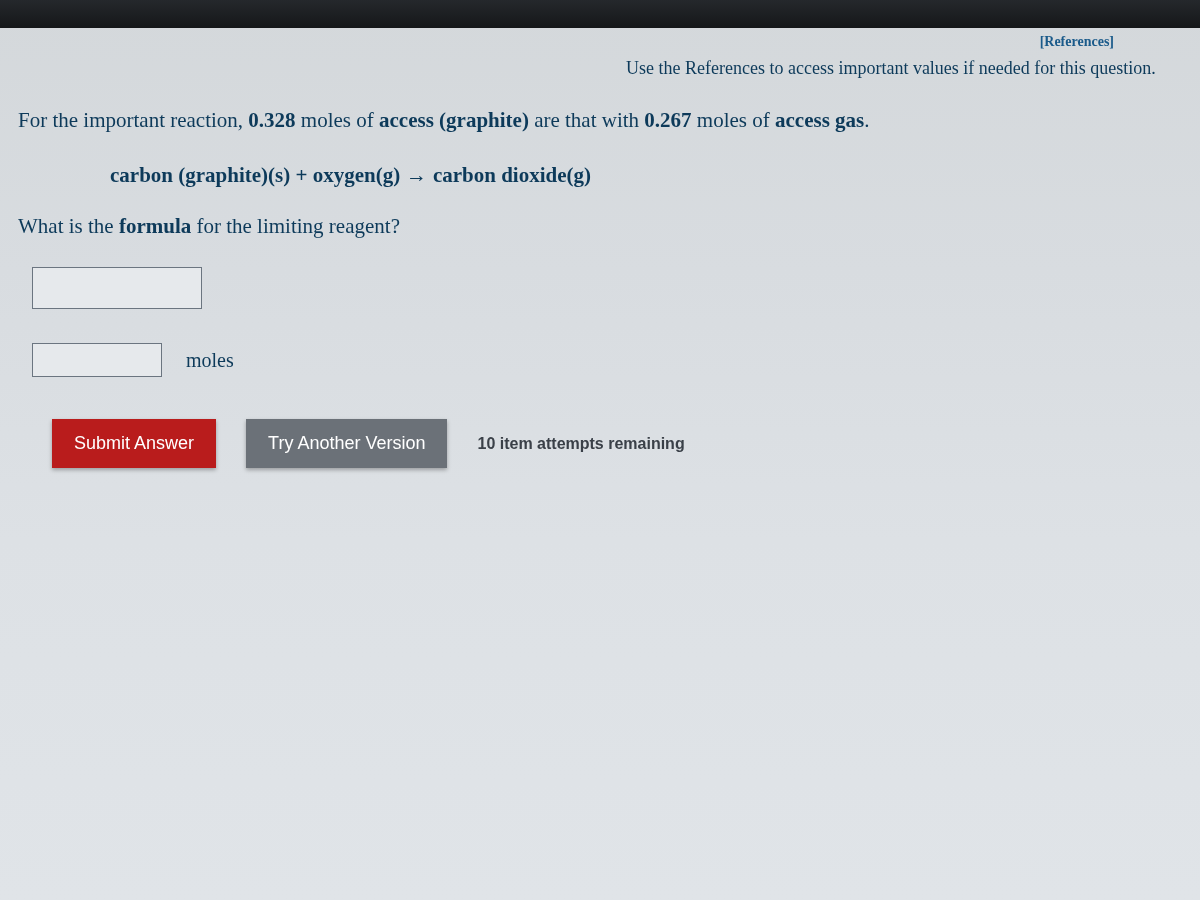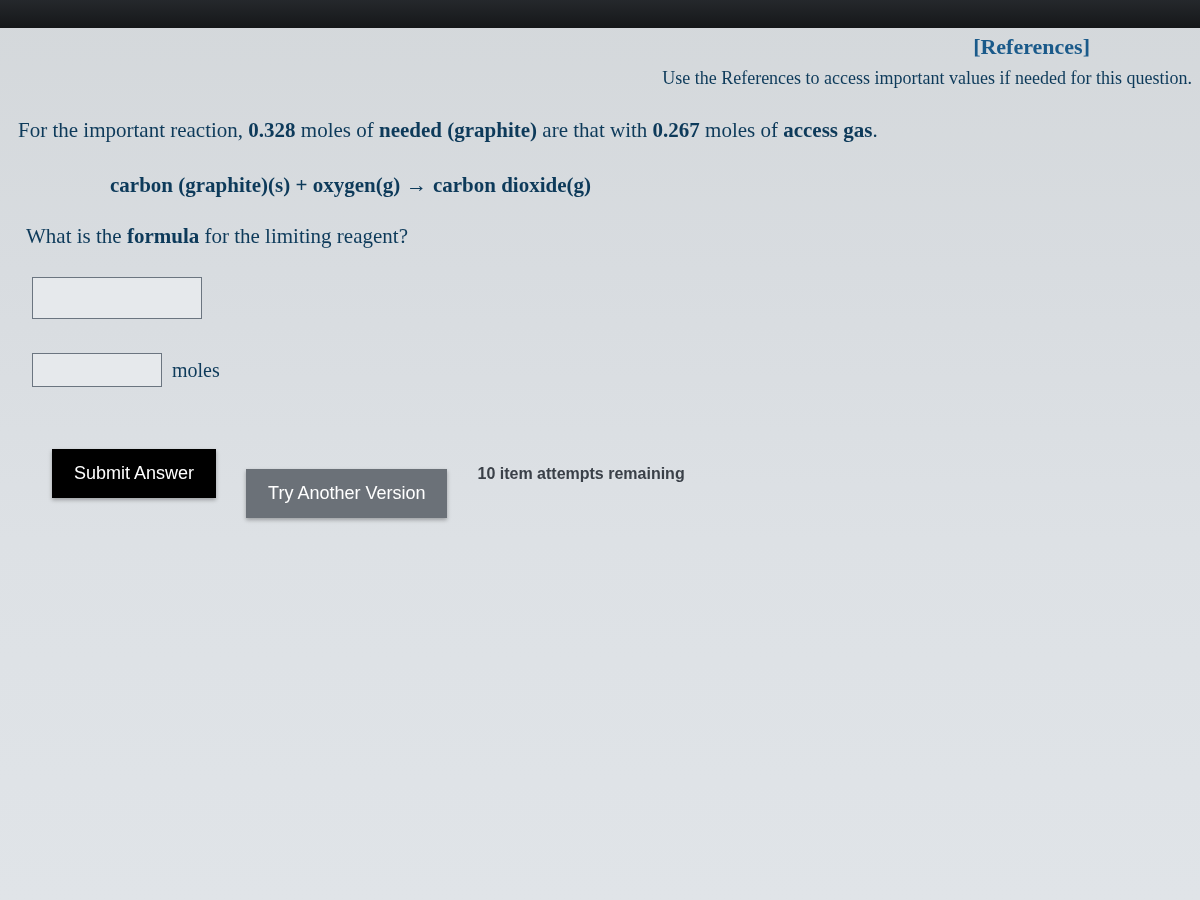--- a/index.html
+++ b/index.html
@@ -10,52 +10,52 @@
     color: #0a3050;
     position: relative;
   }
   .top-bar {
     height: 28px;
     background: linear-gradient(180deg, #25282c 0%, #151719 100%);
     width: 100%;
   }
   .references-row {
     text-align: right;
-    padding: 6px 110px 4px 0;
-    font-size: 22px;
+    padding: 6px 86px 4px 0;
+    font-size: 14px;
     color: #1a5a8a;
     font-weight: bold;
   }
   .references-row a { color: #1a5a8a; text-decoration: none; cursor: pointer; }
   .hint-line {
     padding: 4px 8px 24px 0;
     font-size: 18px;
     color: #0d3a5a;
     white-space: nowrap;
     overflow: hidden;
-    text-align: right;
+    text-align: left;
     padding-left: 626px;
   }
   .content {
     padding: 0 18px;
     font-size: 21px;
     line-height: 1.7;
     color: #0d3a5a;
   }
   .para1 { margin-bottom: 18px; }
   .equation {
     padding-left: 92px;
     margin-bottom: 16px;
     font-size: 21px;
   }
-  .question { margin-bottom: 22px; margin-left: 8px; }
+  .question { margin-bottom: 22px; }
   .input-row {
     display: flex;
     align-items: center;
-    gap: 10px;
+    gap: 24px;
     margin-bottom: 34px;
     padding-left: 14px;
   }
   .text-input {
     width: 170px;
     height: 42px;
     border: 1px solid #6b7580;
     background: #e6e9ec;
     font-size: 18px;
     padding: 4px 6px;
@@ -71,22 +71,22 @@
   }
   .btn {
     font-family: Arial, Helvetica, sans-serif;
     font-size: 18px;
     color: #ffffff;
     border: none;
     padding: 14px 22px;
     cursor: pointer;
     box-shadow: 0 2px 4px rgba(0,0,0,0.3);
   }
-  .btn-primary { background: #000000; }
-  .btn-secondary { background: #6b7178; margin-top: 40px; }
+  .btn-primary { background: #b91c1c; }
+  .btn-secondary { background: #6b7178; }
   .attempts {
     font-family: Arial, Helvetica, sans-serif;
     font-size: 16px;
     font-weight: bold;
     color: #3a4048;
   }
   .arrow { font-family: Arial, sans-serif; }
 </style>
 </head>
 <body>
@@ -95,21 +95,21 @@
 
 <div class="references-row">
   <a>[References]</a>
 </div>
 
 <div class="hint-line">Use the References to access important values if needed for this question.</div>
 
 <div class="content">
 
   <p class="para1">
-    <span>For the important reaction, </span><b>0.328</b><span> moles of </span><b>needed (graphite)</b><span> are that with </span><b>0.267</b><span> moles of </span><b>access gas</b><span>.</span>
+    <span>For the important reaction, </span><b>0.328</b><span> moles of </span><b>access (graphite)</b><span> are that with </span><b>0.267</b><span> moles of </span><b>access gas</b><span>.</span>
   </p>
 
   <p class="equation">
     <b>carbon (graphite)(s)</b><b> + </b><b>oxygen(g)</b><span class="arrow"> → </span><b>carbon dioxide(g)</b>
   </p>
 
   <p class="question">
     <span>What is the </span><b>formula</b><span> for the limiting reagent?</span>
   </p>
 

